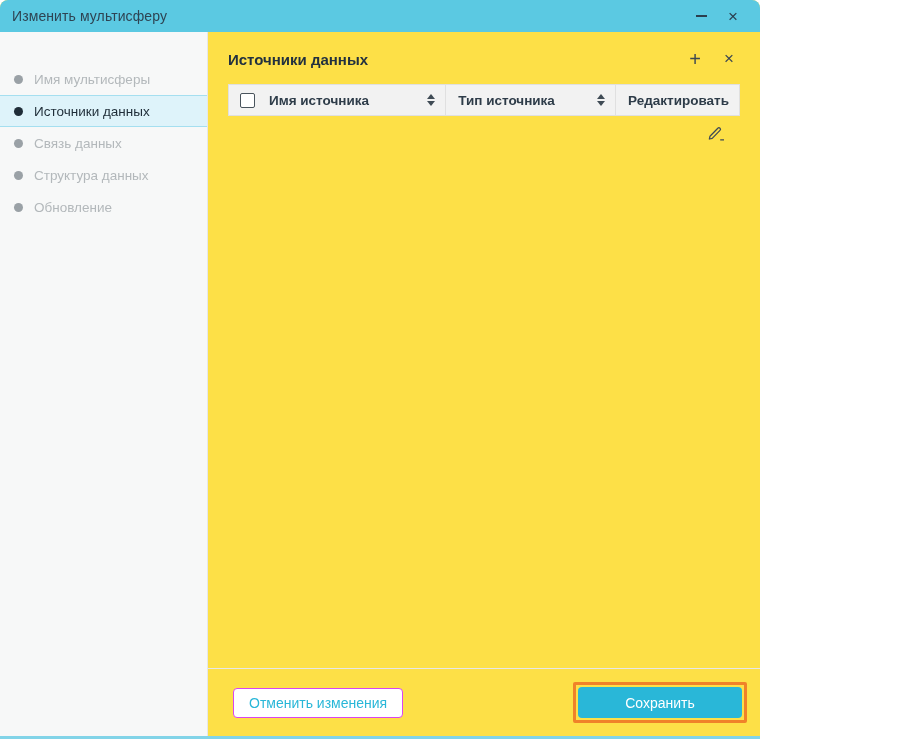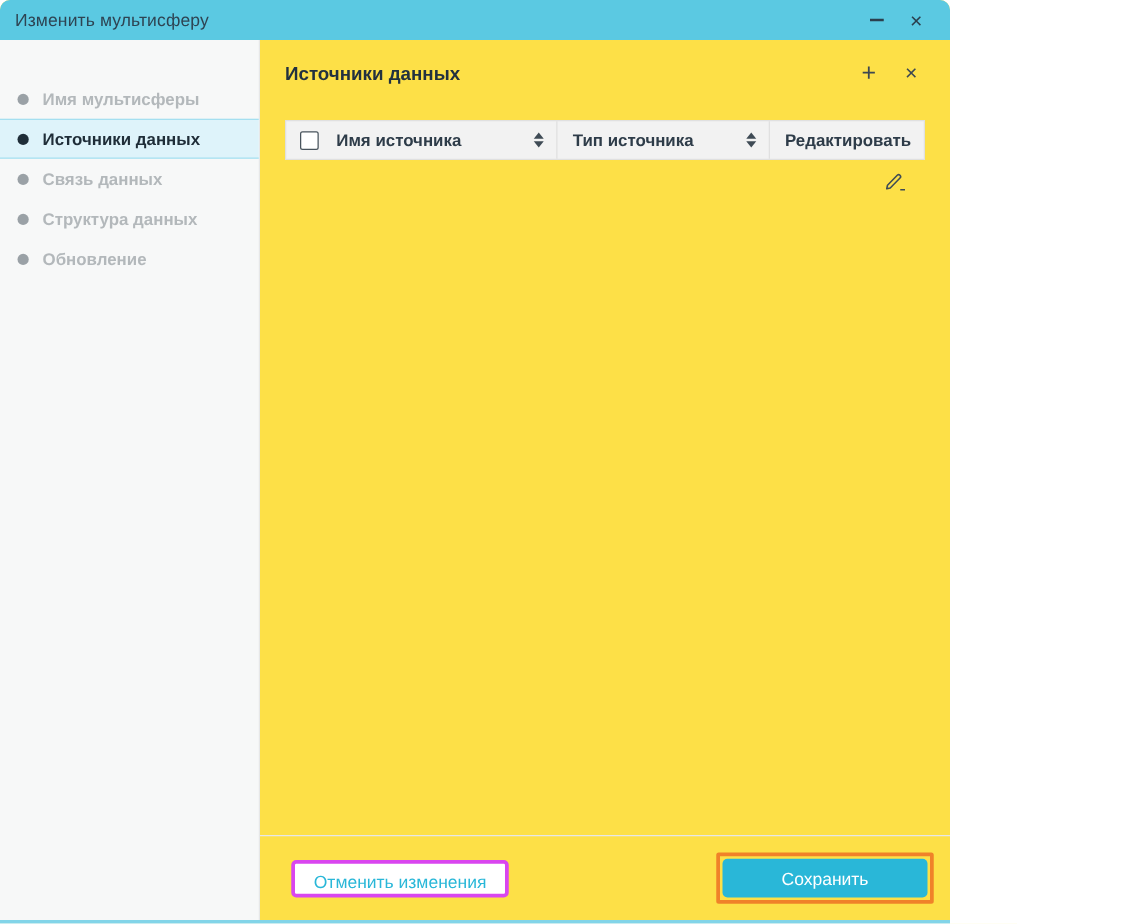--- a/index.html
+++ b/index.html
@@ -39,21 +39,21 @@
   .sidebar {
     width: 208px; flex: 0 0 208px;
     background: #f7f8f8;
     border-right: 1px solid #e6e7e8;
     padding-top: 31px;
   }
   .side-item {
     height: 32px;
     display: flex; align-items: center;
     padding-left: 14px; gap: 11px;
-    font-size: 13.5px; font-weight: 700;
+    font-size: 13.5px; font-weight: 400;
     color: #b3b8bb;
     cursor: pointer;
   }
   .side-item .bullet { width: 9px; height: 9px; border-radius: 50%; background: #9aa1a6; flex: 0 0 9px; }
   .side-item.active {
     background: #def3fa;
     border-top: 1px solid #a5dff0;
     border-bottom: 1px solid #a5dff0;
     color: #1f2d38;
   }
@@ -70,21 +70,21 @@
   .hdr-icon {
     color: #3d4851; cursor: pointer;
     display: flex; align-items: center; justify-content: center;
     width: 22px; height: 22px; margin-left: 12px;
     font-weight: 300;
   }
   .hdr-icon.plus { font-size: 20px; }
   .hdr-icon.close { font-size: 17px; }
 
   
-  .table { margin: 16px 20px; font-size: 13.5px; }
+  .table { margin: 4px 20px; font-size: 13.5px; }
   .thead {
     display: flex; align-items: stretch;
     background: #f2f2f2;
     border: 1px solid #e0e0e0;
     height: 32px;
     color: #2e3c49; font-weight: 600;
   }
   .th { display: flex; align-items: center; }
   .th + .th { border-left: 1px solid #e0e0e0; justify-content: space-between; }
   .col-name { width: 263px; padding: 0 10px 0 11px; }
@@ -111,21 +111,21 @@
 
   
   .footer {
     flex: 0 0 68px;
     border-top: 1px solid #e6e7e8;
     display: flex; align-items: center;
     padding: 0 13px 0 25px;
   }
   .btn-cancel {
     background: #fff;
-    border: 3px solid #d946ef; border-radius: 4px;
+    border: 1px solid #d946ef; border-radius: 4px;
     color: #29b7d8; font-size: 14px; font-family: inherit;
     padding: 6px 15px; height: 30px;
     cursor: pointer;
   }
   .footer .spacer { flex: 1; }
   .save-highlight {
     border: 3px solid #f08229;
     padding: 2px;
     border-radius: 2px;
   }

